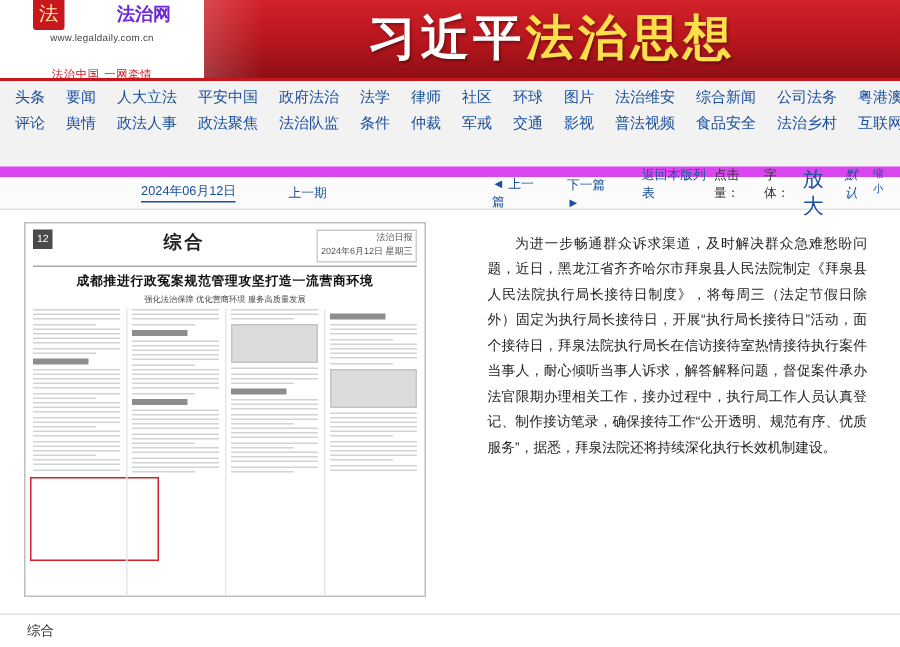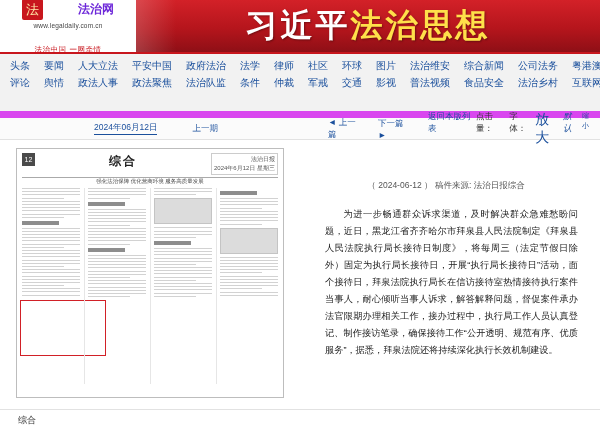--- a/index.html
+++ b/index.html
@@ -371,20 +371,21 @@
     <div class="left-pane">
       <div class="paper">
         <div class="paper-top">
           <span class="paper-folio">12</span>
           <span class="paper-section">综合</span>
           <span class="paper-masthead">
             <span>法治日报</span><br>
             <span>2024年6月12日 星期三</span>
           </span>
         </div>
+        <div class="paper-headline">成都推进行政冤案规范管理攻坚打造一流营商环境</div>
         <div class="paper-sub">强化法治保障 优化营商环境 服务高质量发展</div>
         <div class="cols">
           <div class="col">
             <span class="tl"></span>
               <span class="tl"></span>
               <span class="tl"></span>
               <span class="tl short"></span>
             <span class="tl"></span>
               <span class="tl"></span>
               <span class="tl"></span>
@@ -502,21 +503,20 @@
               <span class="tl short"></span>
             <span class="tl"></span>
               <span class="tl"></span>
           </div>
         </div>
 
       </div>
     </div>
 
     <div class="right-pane">
-      <div class="article-meta">（ 2024-06-12 ）  稿件来源: 法治日报综合</div>
       <div class="article-body">为进一步畅通群众诉求渠道，及时解决群众急难愁盼问题，近日，黑龙江省齐齐哈尔市拜泉县人民法院制定《拜泉县人民法院执行局长接待日制度》，将每周三（法定节假日除外）固定为执行局长接待日，开展“执行局长接待日”活动，面个接待日，拜泉法院执行局长在信访接待室热情接待执行案件当事人，耐心倾听当事人诉求，解答解释问题，督促案件承办法官限期办理相关工作，接办过程中，执行局工作人员认真登记、制作接访笔录，确保接待工作“公开透明、规范有序、优质服务”，据悉，拜泉法院还将持续深化执行长效机制建设。</div>
     </div>
   </div>
 
   <div class="footer">
     <span>综合</span>
   </div>
 </div>
 
 </body></html>

